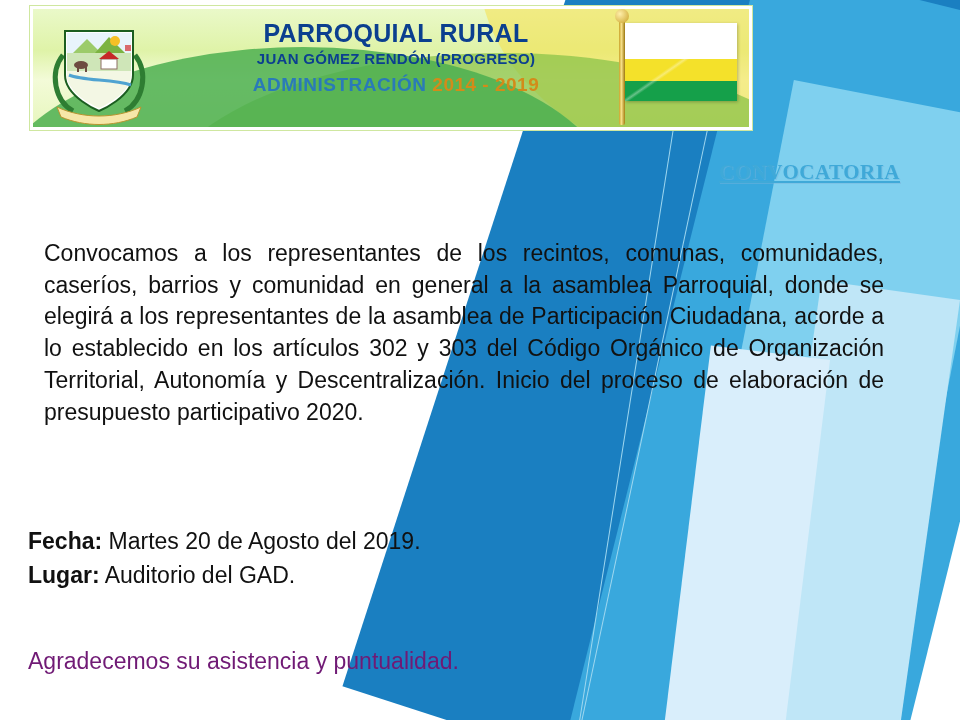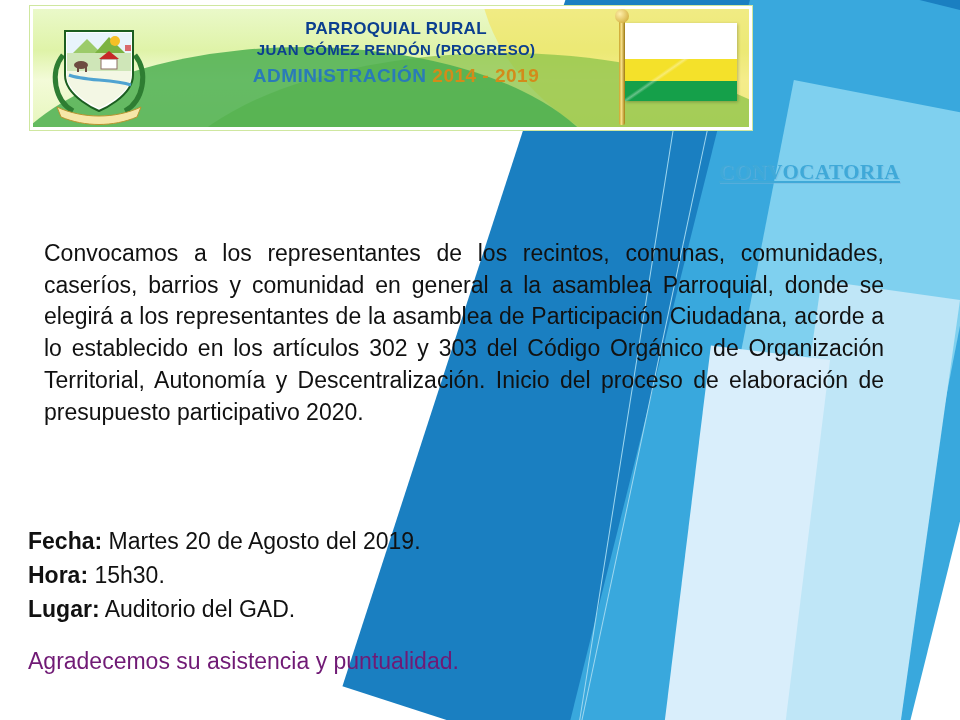--- a/index.html
+++ b/index.html
@@ -136,21 +136,21 @@
     position: absolute;
     left: 128px;
     top: 8px;
     width: 470px;
     text-align: center;
     color: #0b3f8f;
     font-weight: bold;
     line-height: 1.12;
   }
   .banner-line1 { font-size: 19px; letter-spacing: .3px; }
-  .banner-line2 { font-size: 17px; letter-spacing: .3px; margin-top: 2px; }
+  .banner-line2 { font-size: 25px; letter-spacing: .3px; margin-top: 2px; }
   .banner-line3 {
     font-size: 15px;
     letter-spacing: .3px;
     margin-top: 4px;
     color: #0b3f8f;
   }
   .banner-line4 {
     margin-top: 6px;
     font-size: 19px;
     letter-spacing: .5px;
@@ -324,22 +324,18 @@
 <div class="body-text">
   <p>Convocamos a los representantes de los recintos, comunas, comunidades, caseríos, barrios y comunidad en general a la asamblea Parroquial, donde se elegirá a los representantes de la asamblea de Participación Ciudadana, acorde a lo establecido en los artículos 302 y 303 del Código Orgánico de Organización Territorial, Autonomía y Descentralización. Inicio del proceso de elaboración de presupuesto participativo 2020.</p>
 </div>
 
 <div class="details">
   <div class="row">
     <b>Fecha:</b>
     <span>Martes 20 de Agosto del 2019.</span>
   </div>
   <div class="row">
-    <b>Hora:</b>
-    <span>15h30.</span>
-  </div>
-  <div class="row">
     <b>Lugar:</b>
     <span>Auditorio del GAD.</span>
   </div>
 </div>
 
 <div class="closing">Agradecemos su asistencia y puntualidad.</div>
 
 </body></html>

